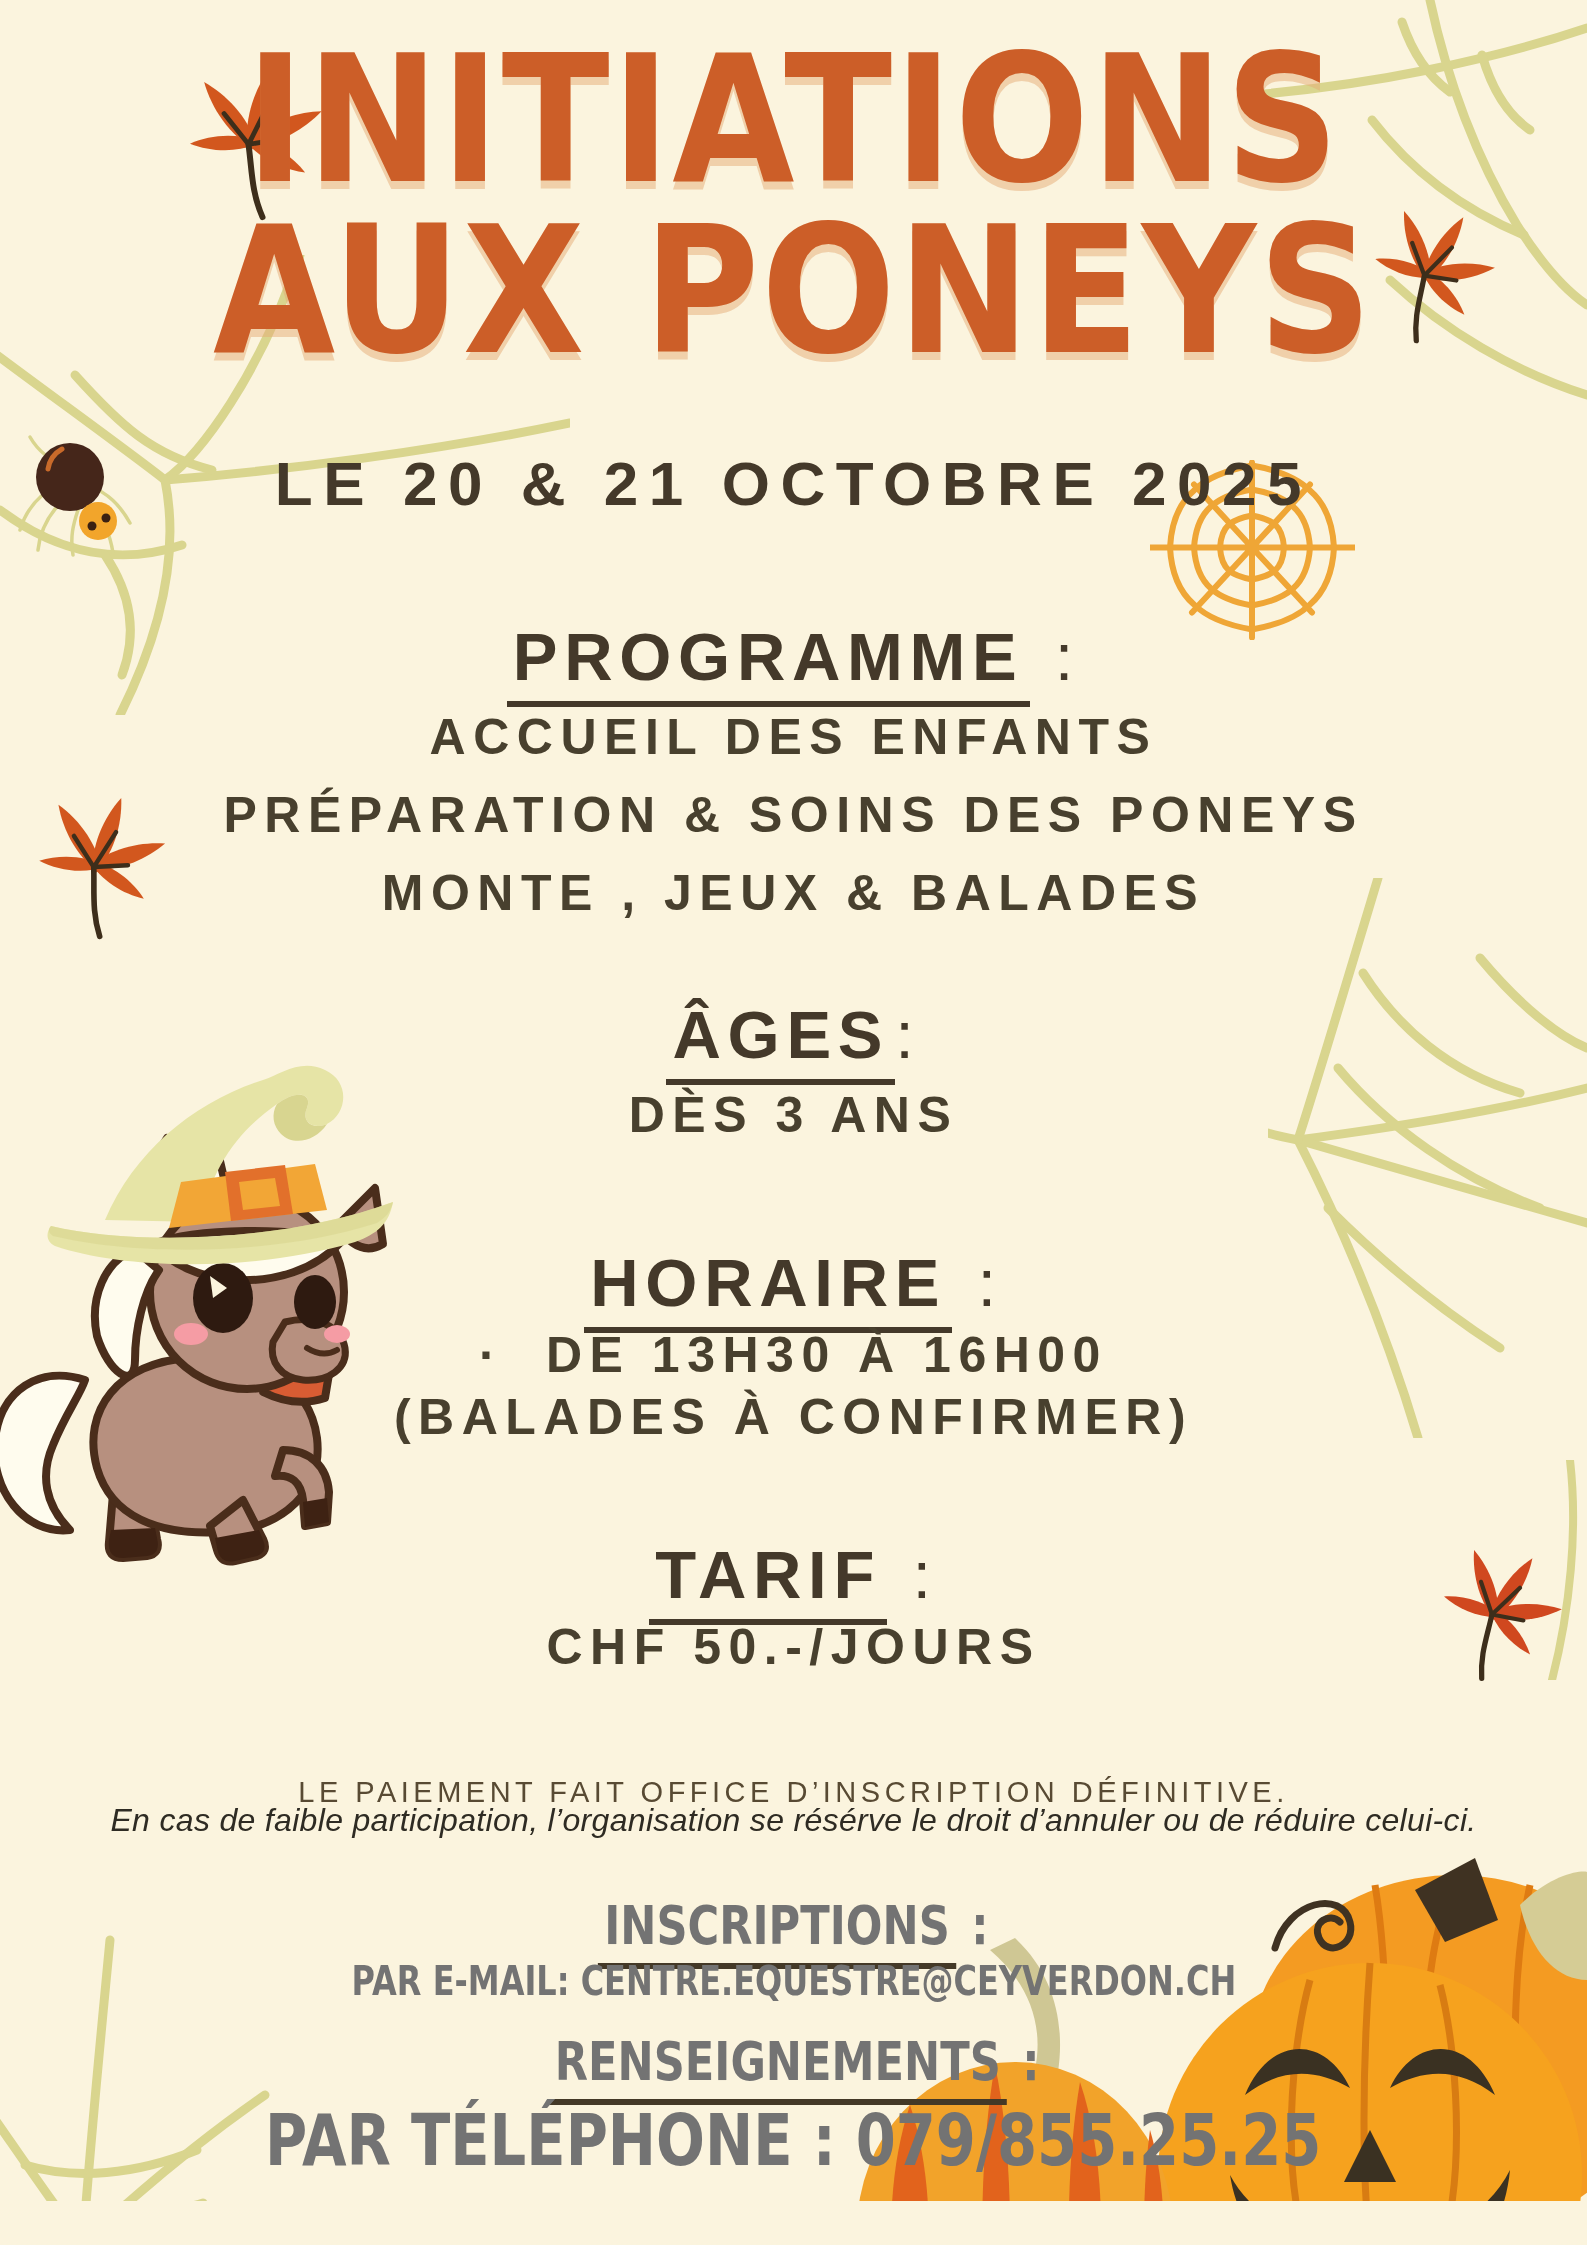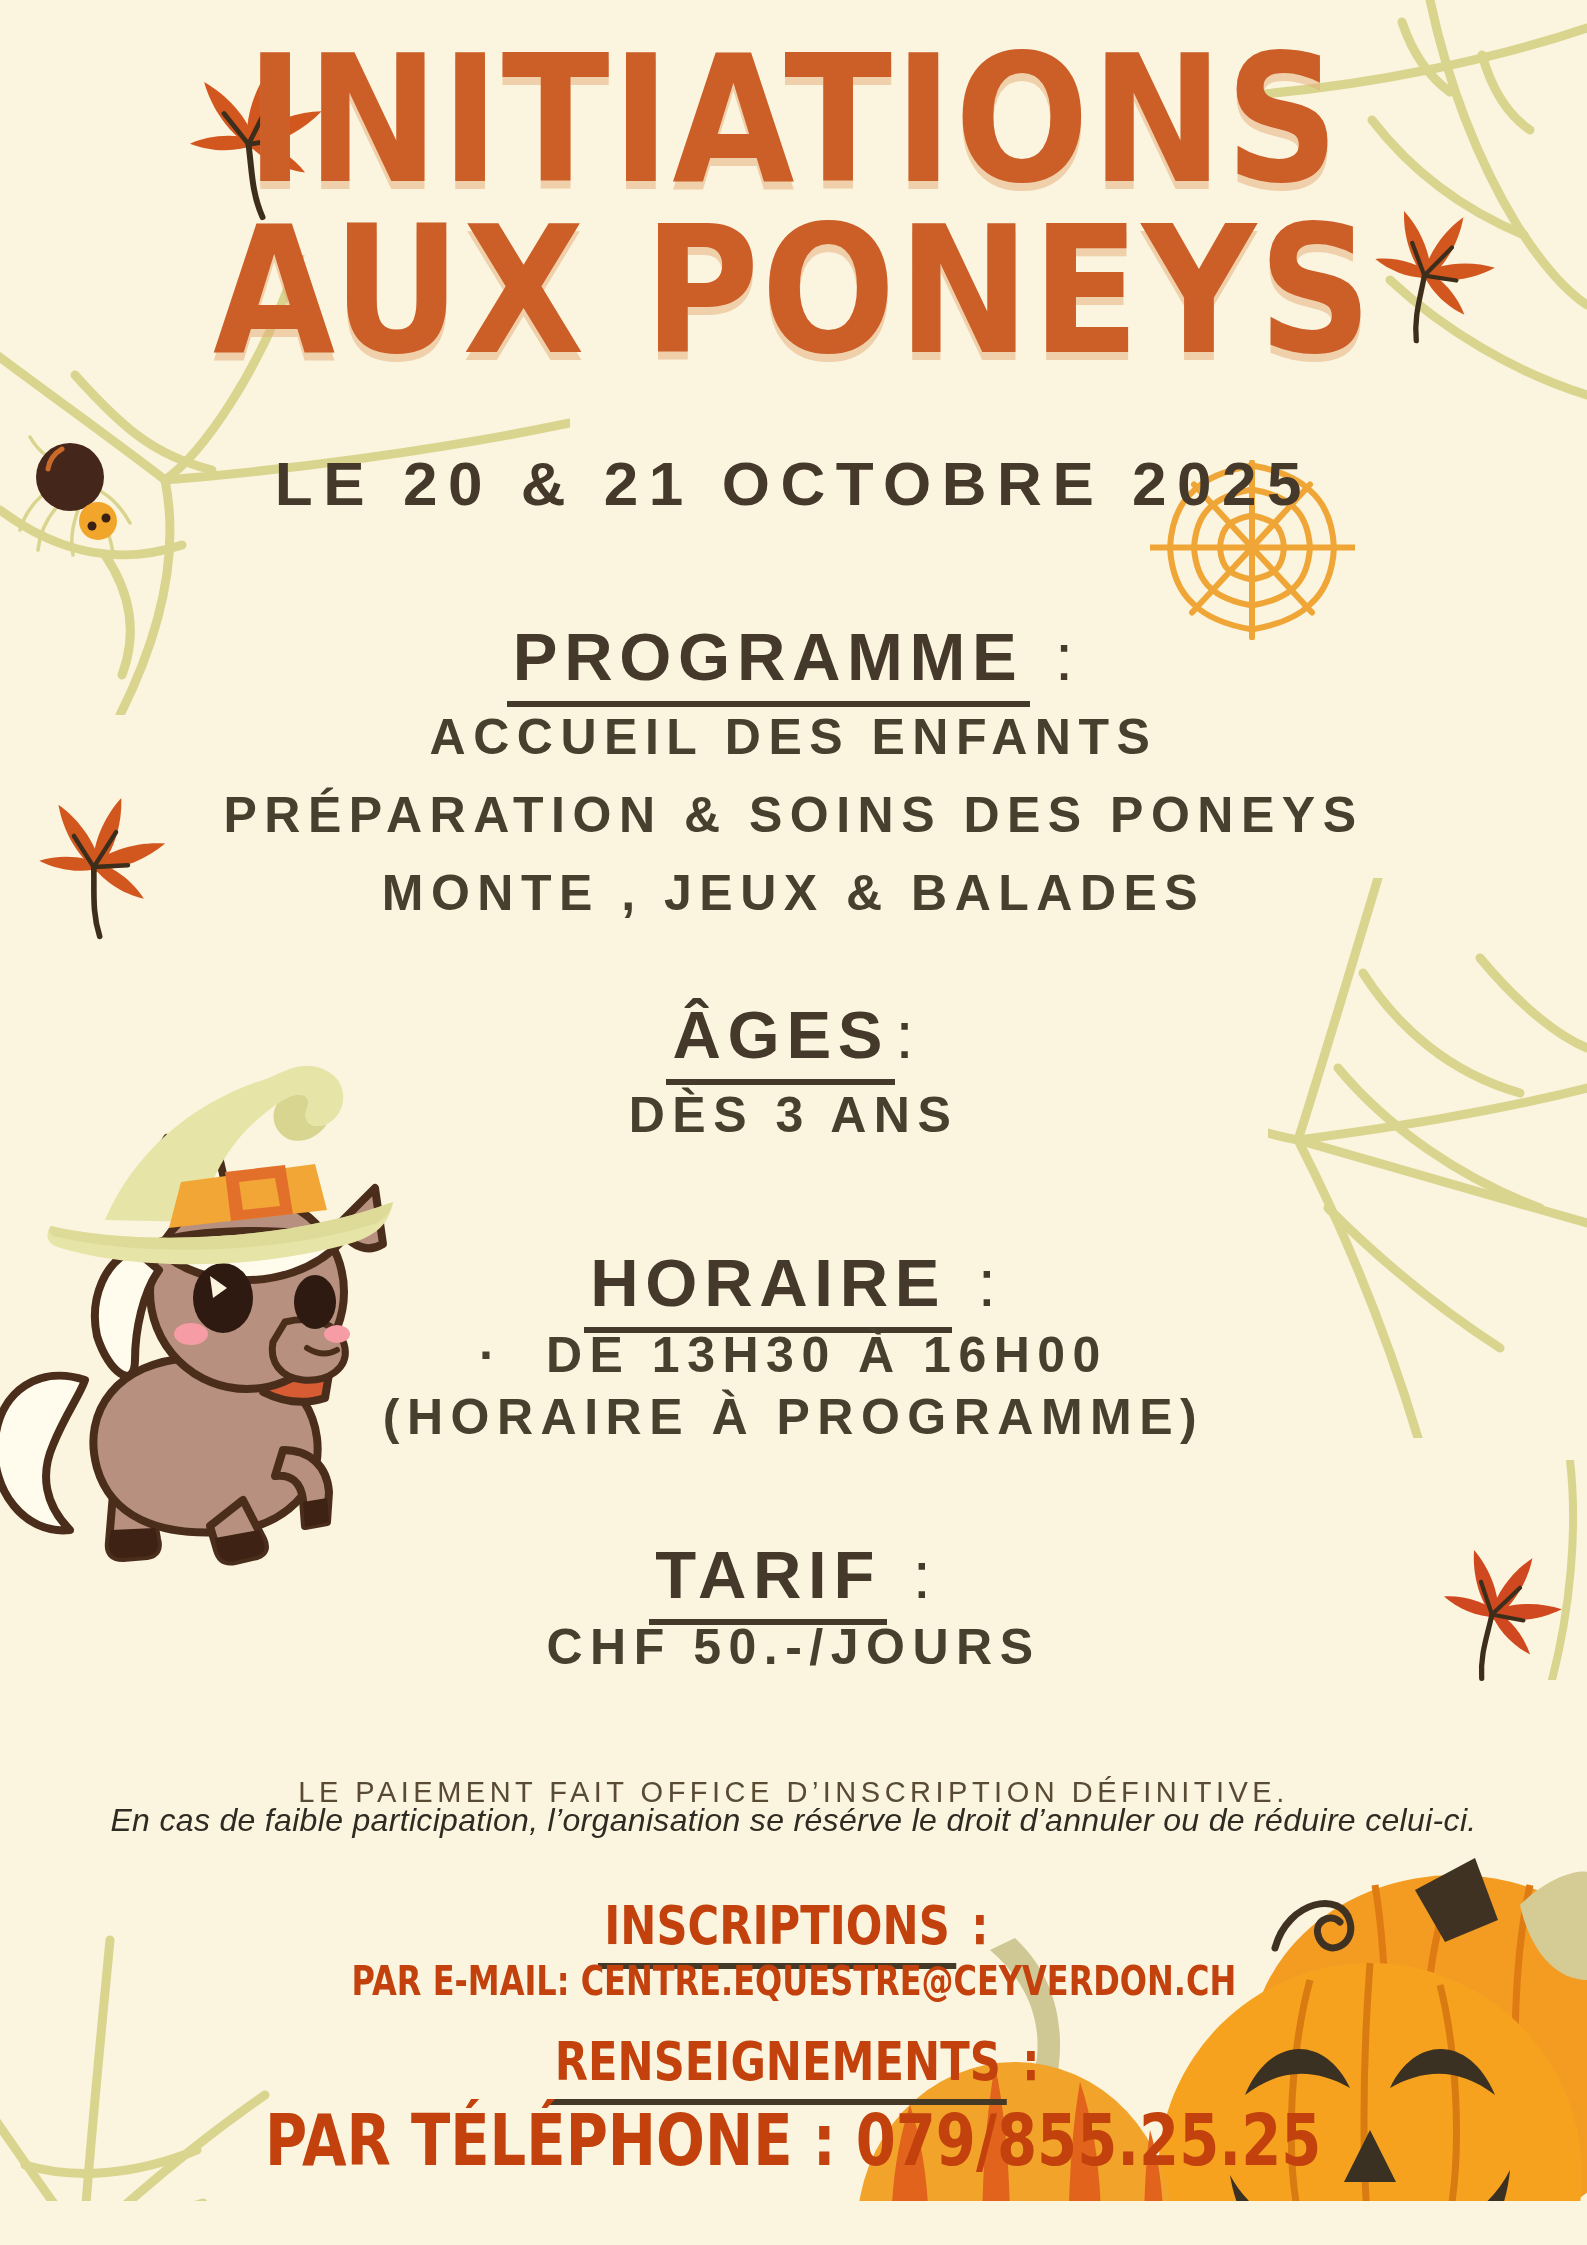--- a/index.html
+++ b/index.html
@@ -15,21 +15,21 @@
   .date{top:448px;font-size:62px;font-weight:700;letter-spacing:0.17em;}
 
   .sec-h{font-size:67px;font-weight:700;letter-spacing:0.10em;}
   .sec-h .und{border-bottom:6px solid #44392A;padding:0 6px 7px;}
   .sec-h .suf{font-weight:400;}
   .line{font-size:50px;font-weight:700;letter-spacing:0.15em;color:#48402E;}
 
   .fine{top:1776px;font-size:29px;font-weight:400;letter-spacing:0.155em;color:#584A33;}
   .fine2{top:1802px;font-size:32px;font-style:italic;font-weight:500;letter-spacing:0.01em;color:#2E2B23;}
 
-  .slab{font-family:"DejaVu Sans",sans-serif;font-weight:700;color:#c2410c;}
+  .slab{font-family:"DejaVu Sans",sans-serif;font-weight:700;color:#737373;}
   .slab .sq{display:inline-block;transform:scaleX(0.80);transform-origin:center;white-space:nowrap;}
   .slab .und{border-bottom:6px solid #443927;padding:0 8px 6px;}
   .c-ins{top:1894px;font-size:54px;}
   .c-mail{top:1958px;font-size:40px;}
   .c-ren{top:2030px;font-size:54px;}
   .c-tel{top:2098px;font-size:72px;}
 </style>
 </head>
 <body>
 
@@ -228,21 +228,21 @@
 
   <div class="txt sec-h" style="top:996px">
     <span class="und">ÂGES</span><span class="suf">:</span>
   </div>
   <div class="txt line" style="top:1086px">DÈS 3 ANS</div>
 
   <div class="txt sec-h" style="top:1244px">
     <span class="und">HORAIRE</span><span class="suf"> :</span>
   </div>
   <div class="txt line" style="top:1326px">·&nbsp; DE 13H30 À 16H00</div>
-  <div class="txt line" style="top:1388px">(HORAIRE À PROGRAMME)</div>
+  <div class="txt line" style="top:1388px">(BALADES À CONFIRMER)</div>
 
   <div class="txt sec-h" style="top:1536px">
     <span class="und">TARIF</span><span class="suf"> :</span>
   </div>
   <div class="txt line" style="top:1618px">CHF 50.-/JOURS</div>
 
   <div class="txt fine">LE PAIEMENT FAIT OFFICE D’INSCRIPTION DÉFINITIVE.</div>
   <div class="txt fine2">En cas de faible participation, l’organisation se résérve le droit d’annuler ou de réduire celui-ci.</div>
 
   <div class="txt slab c-ins">

